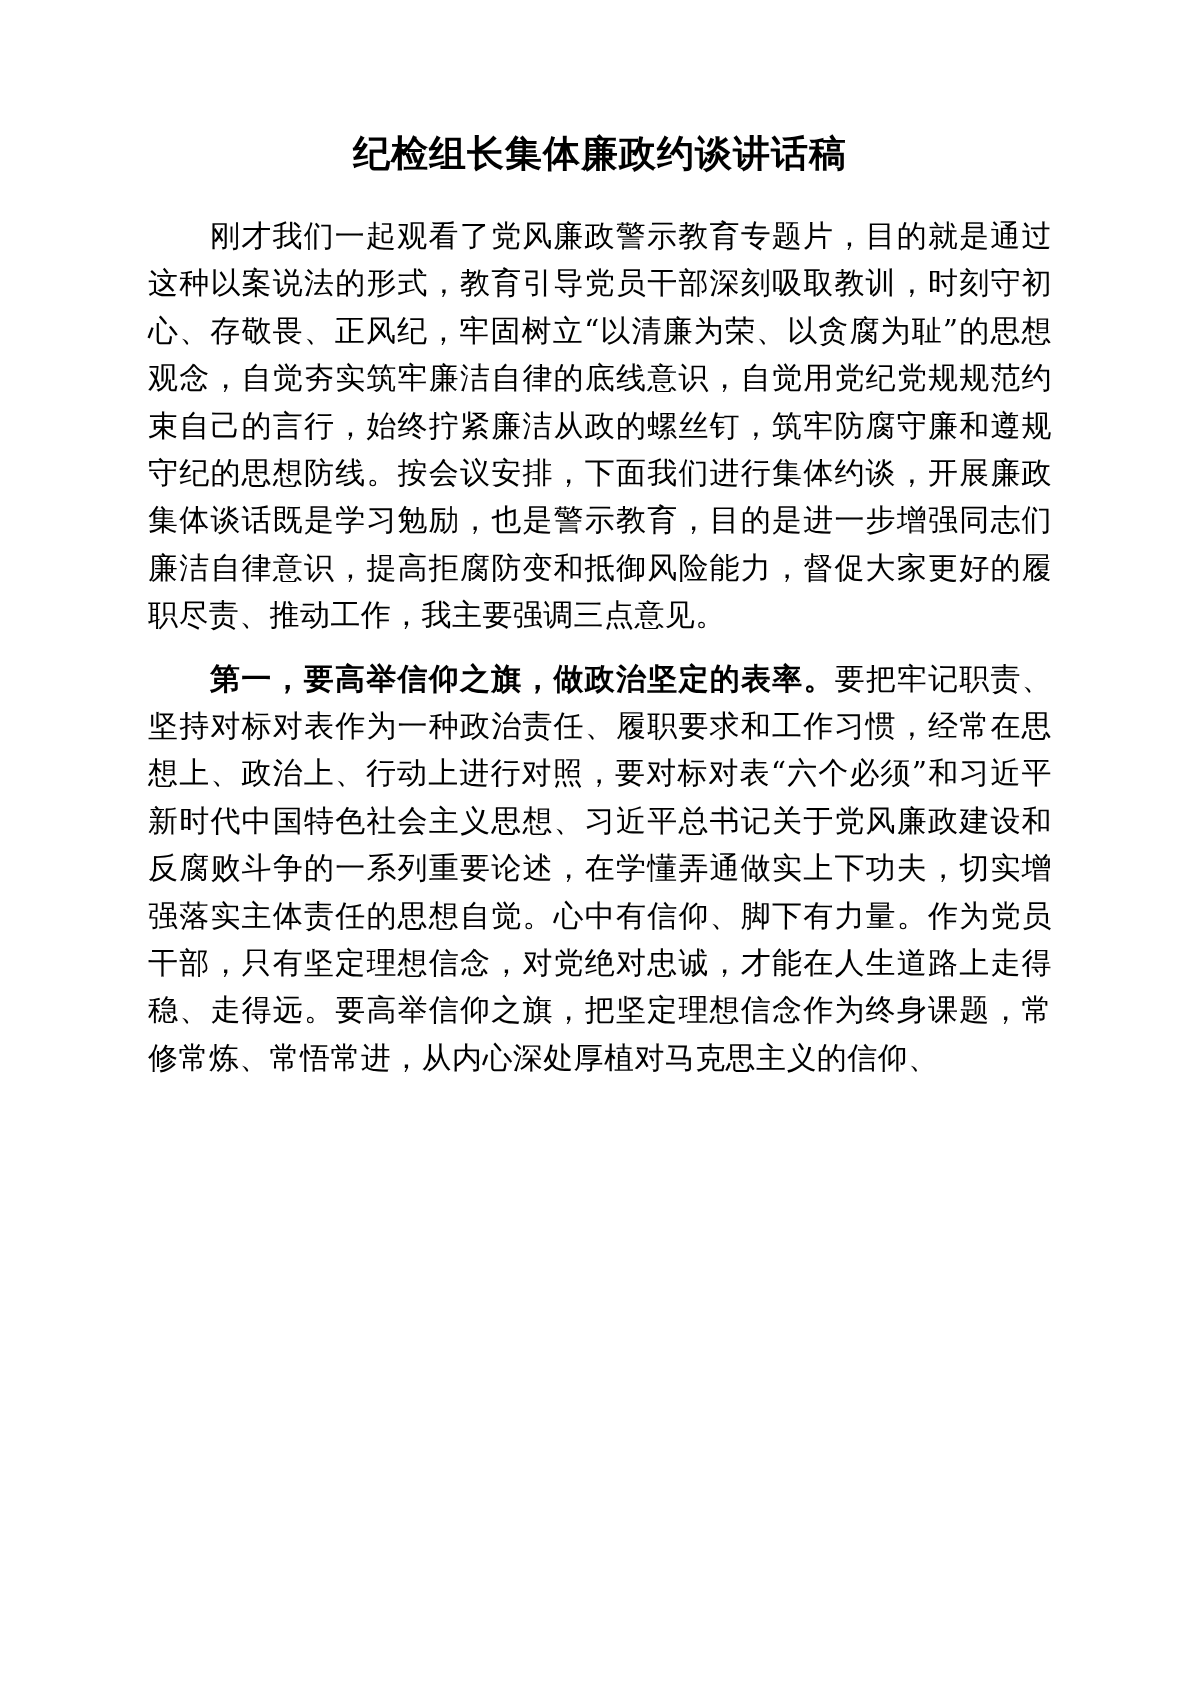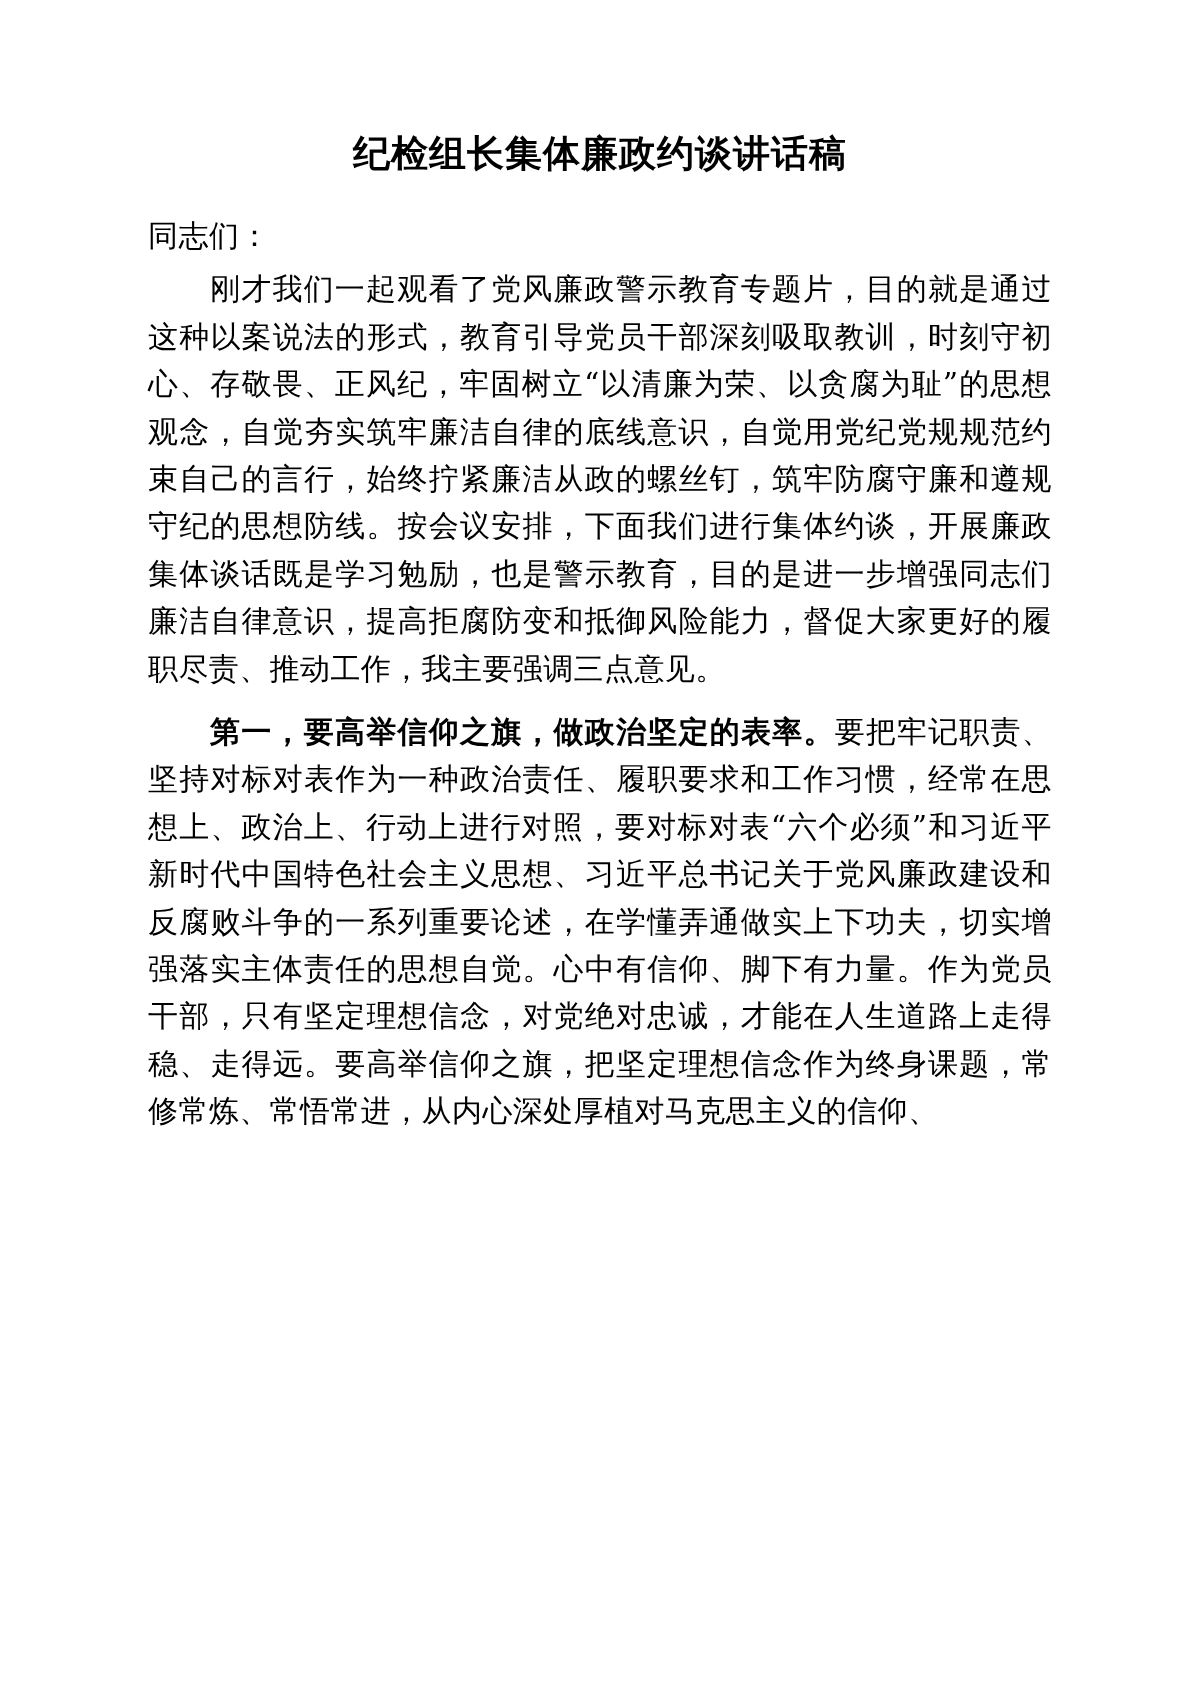--- a/index.html
+++ b/index.html
@@ -55,19 +55,18 @@
     letter-spacing: 0.5px;
   }
 </style>
 </head>
 <body>
 
 <div class="page">
 
   <h1 class="doc-title">纪检组长集体廉政约谈讲话稿</h1>
 
-  <div class="salutation">同志们：</div>
 
   <p class="body-par"><span>刚才我们一起观看了党风廉政警示教育专题片，目的就是通过这种以案说法的形式，教育引导党员干部深刻吸取教训，时刻守初心、存敬畏、正风纪，牢固树立“以清廉为荣、以贪腐为耻”的思想观念，自觉夯实筑牢廉洁自律的底线意识，自觉用党纪党规规范约束自己的言行，始终拧紧廉洁从政的螺丝钉，筑牢防腐守廉和遵规守纪的思想防线。按会议安排，下面我们进行集体约谈，开展廉政集体谈话既是学习勉励，也是警示教育，目的是进一步增强同志们廉洁自律意识，提高拒腐防变和抵御风险能力，督促大家更好的履职尽责、推动工作，我主要强调三点意见。</span></p>
 
   <p class="body-par spaced"><span class="lead">第一，要高举信仰之旗，做政治坚定的表率。</span><span>要把牢记职责、坚持对标对表作为一种政治责任、履职要求和工作习惯，经常在思想上、政治上、行动上进行对照，要对标对表“六个必须”和习近平新时代中国特色社会主义思想、习近平总书记关于党风廉政建设和反腐败斗争的一系列重要论述，在学懂弄通做实上下功夫，切实增强落实主体责任的思想自觉。心中有信仰、脚下有力量。作为党员干部，只有坚定理想信念，对党绝对忠诚，才能在人生道路上走得稳、走得远。要高举信仰之旗，把坚定理想信念作为终身课题，常修常炼、常悟常进，从内心深处厚植对马克思主义的信仰、</span></p>
 
 </div>
 
 </body></html>

